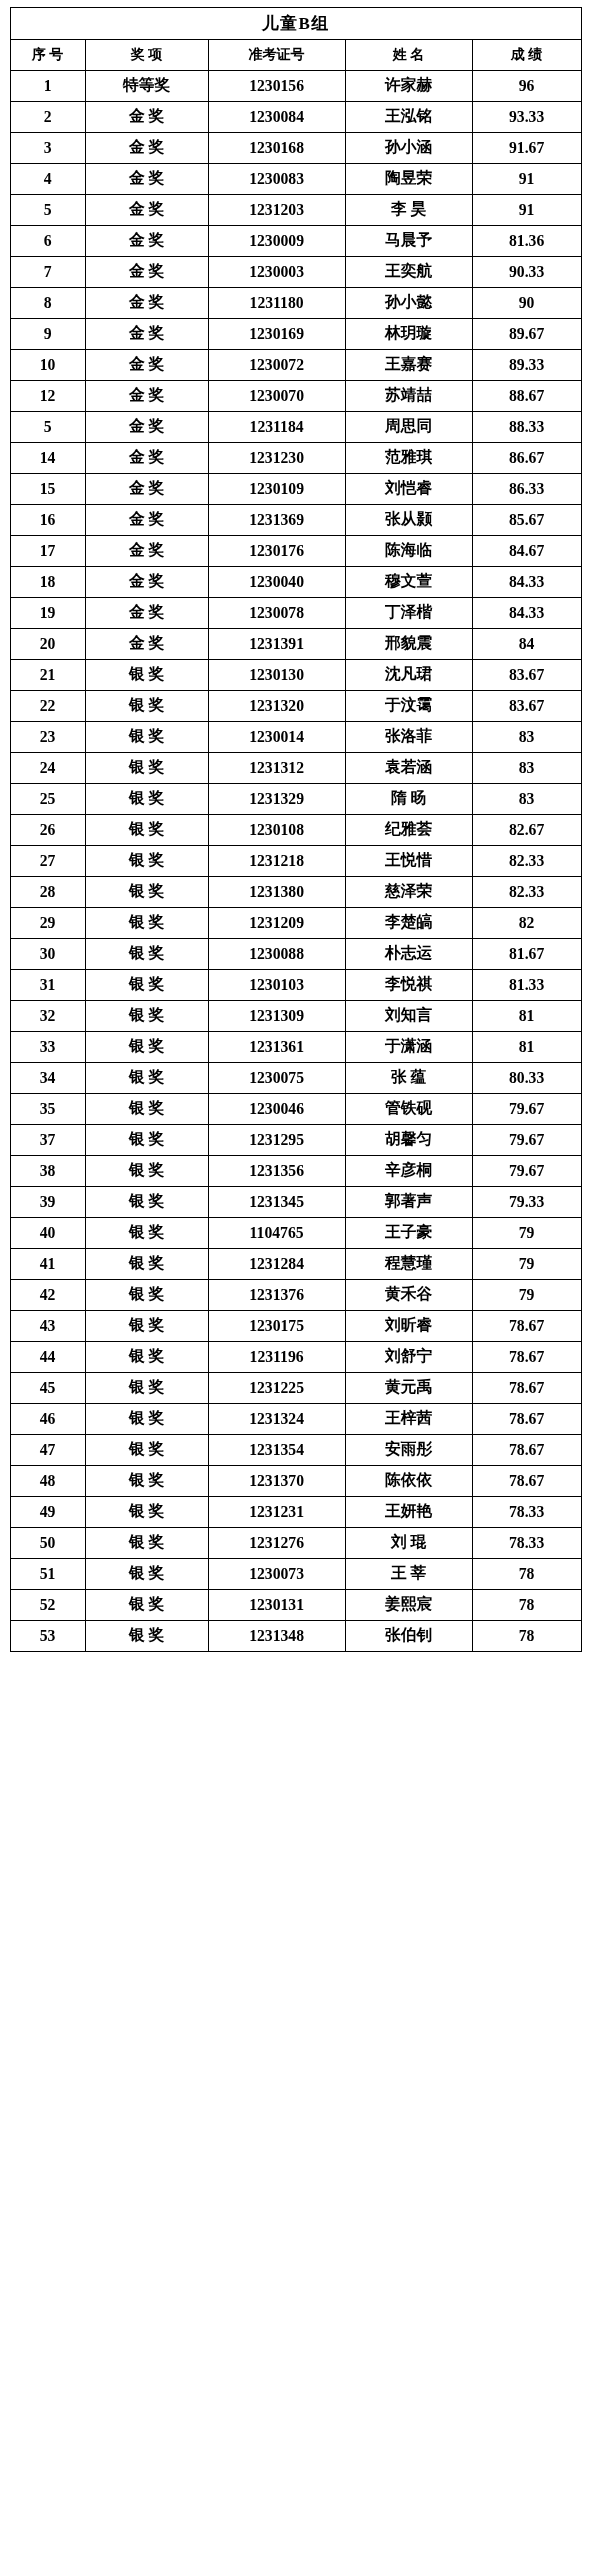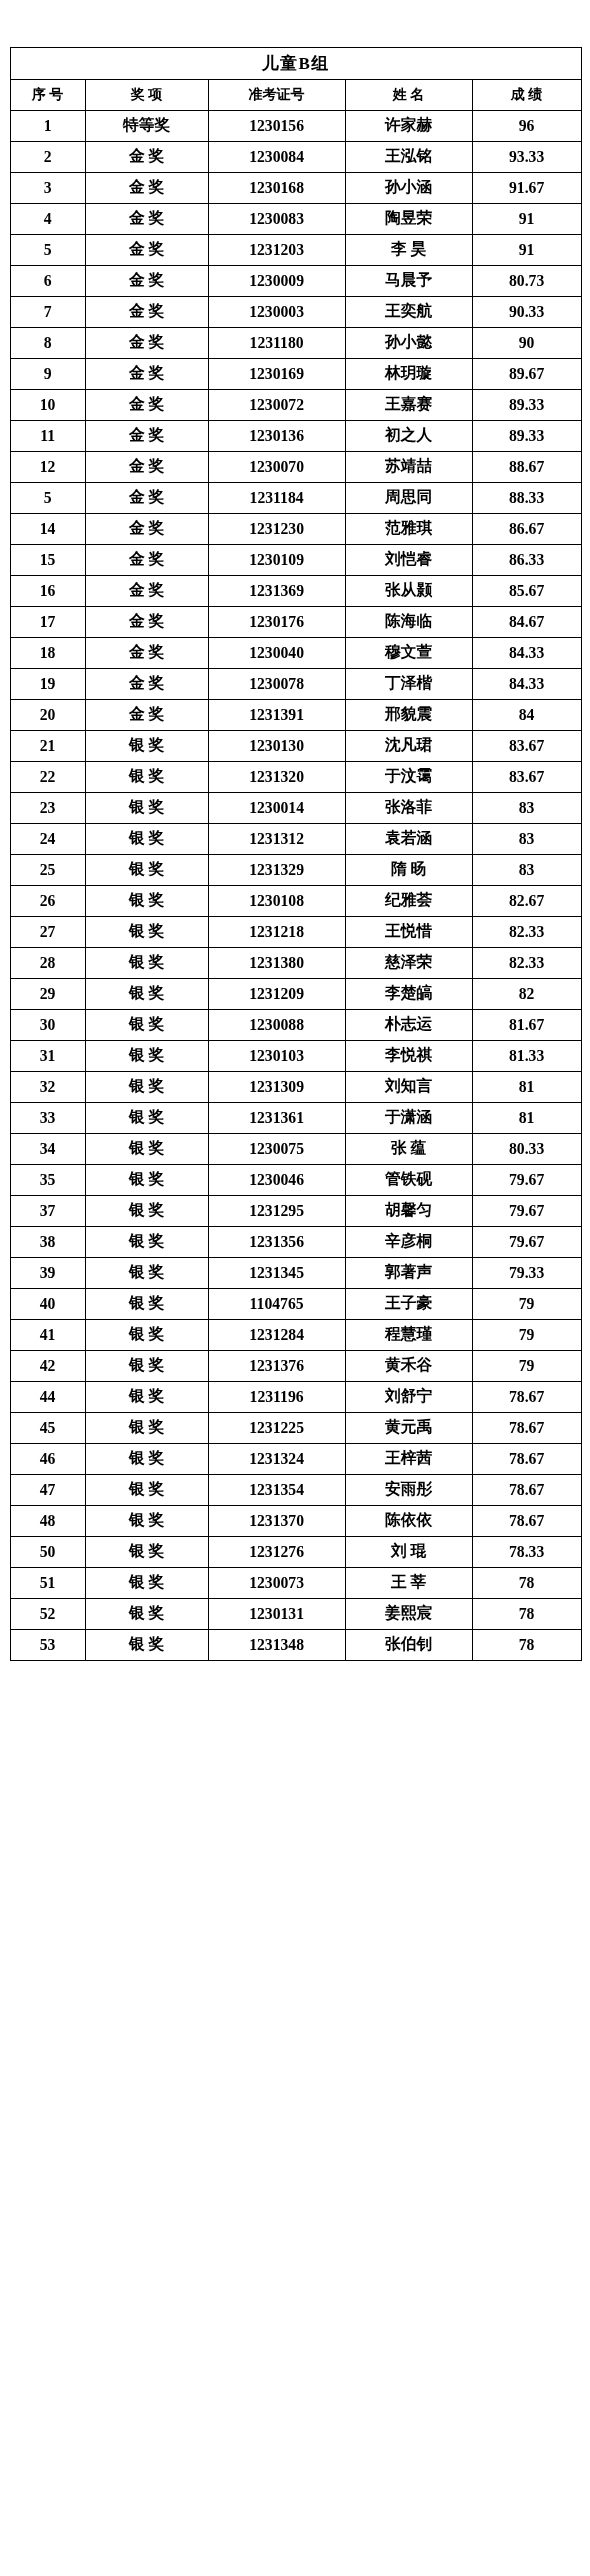--- a/index.html
+++ b/index.html
@@ -9,21 +9,20 @@
   }
   body {
     width: 590px;
     font-family: "Liberation Serif", "DejaVu Serif", serif;
     color: #000000;
   }
   .page {
     width: 590px;
     box-sizing: border-box;
     padding: 6.8px 9.6px 9.6px 9.6px;
-    margin-top: 40px;
   }
   table.result-table {
     width: 571px;
     border-collapse: collapse;
     table-layout: fixed;
   }
   table.result-table td,
   table.result-table th {
     border: 1.4px solid #000000;
     text-align: center;
@@ -108,21 +107,21 @@
           <td class="body-cell">金  奖</td>
           <td class="body-cell">1231203</td>
           <td class="body-cell">李  昊</td>
           <td class="body-cell">91</td>
         </tr>
         <tr>
           <td class="body-cell">6</td>
           <td class="body-cell">金  奖</td>
           <td class="body-cell">1230009</td>
           <td class="body-cell">马晨予</td>
-          <td class="body-cell">80.73</td>
+          <td class="body-cell">81.36</td>
         </tr>
         <tr>
           <td class="body-cell">7</td>
           <td class="body-cell">金  奖</td>
           <td class="body-cell">1230003</td>
           <td class="body-cell">王奕航</td>
           <td class="body-cell">90.33</td>
         </tr>
         <tr>
           <td class="body-cell">8</td>
@@ -139,27 +138,20 @@
           <td class="body-cell">89.67</td>
         </tr>
         <tr>
           <td class="body-cell">10</td>
           <td class="body-cell">金  奖</td>
           <td class="body-cell">1230072</td>
           <td class="body-cell">王嘉赛</td>
           <td class="body-cell">89.33</td>
         </tr>
         <tr>
-          <td class="body-cell">11</td>
-          <td class="body-cell">金  奖</td>
-          <td class="body-cell">1230136</td>
-          <td class="body-cell">初之人</td>
-          <td class="body-cell">89.33</td>
-        </tr>
-        <tr>
           <td class="body-cell">12</td>
           <td class="body-cell">金  奖</td>
           <td class="body-cell">1230070</td>
           <td class="body-cell">苏靖喆</td>
           <td class="body-cell">88.67</td>
         </tr>
         <tr>
           <td class="body-cell">5</td>
           <td class="body-cell">金  奖</td>
           <td class="body-cell">1231184</td>
@@ -356,20 +348,27 @@
           <td class="body-cell">79</td>
         </tr>
         <tr>
           <td class="body-cell">42</td>
           <td class="body-cell">银  奖</td>
           <td class="body-cell">1231376</td>
           <td class="body-cell">黄禾谷</td>
           <td class="body-cell">79</td>
         </tr>
         <tr>
+          <td class="body-cell">43</td>
+          <td class="body-cell">银  奖</td>
+          <td class="body-cell">1230175</td>
+          <td class="body-cell">刘昕睿</td>
+          <td class="body-cell">78.67</td>
+        </tr>
+        <tr>
           <td class="body-cell">44</td>
           <td class="body-cell">银  奖</td>
           <td class="body-cell">1231196</td>
           <td class="body-cell">刘舒宁</td>
           <td class="body-cell">78.67</td>
         </tr>
         <tr>
           <td class="body-cell">45</td>
           <td class="body-cell">银  奖</td>
           <td class="body-cell">1231225</td>
@@ -389,20 +388,27 @@
           <td class="body-cell">1231354</td>
           <td class="body-cell">安雨彤</td>
           <td class="body-cell">78.67</td>
         </tr>
         <tr>
           <td class="body-cell">48</td>
           <td class="body-cell">银  奖</td>
           <td class="body-cell">1231370</td>
           <td class="body-cell">陈依依</td>
           <td class="body-cell">78.67</td>
+        </tr>
+        <tr>
+          <td class="body-cell">49</td>
+          <td class="body-cell">银  奖</td>
+          <td class="body-cell">1231231</td>
+          <td class="body-cell">王妍艳</td>
+          <td class="body-cell">78.33</td>
         </tr>
         <tr>
           <td class="body-cell">50</td>
           <td class="body-cell">银  奖</td>
           <td class="body-cell">1231276</td>
           <td class="body-cell">刘  琨</td>
           <td class="body-cell">78.33</td>
         </tr>
         <tr>
           <td class="body-cell">51</td>

